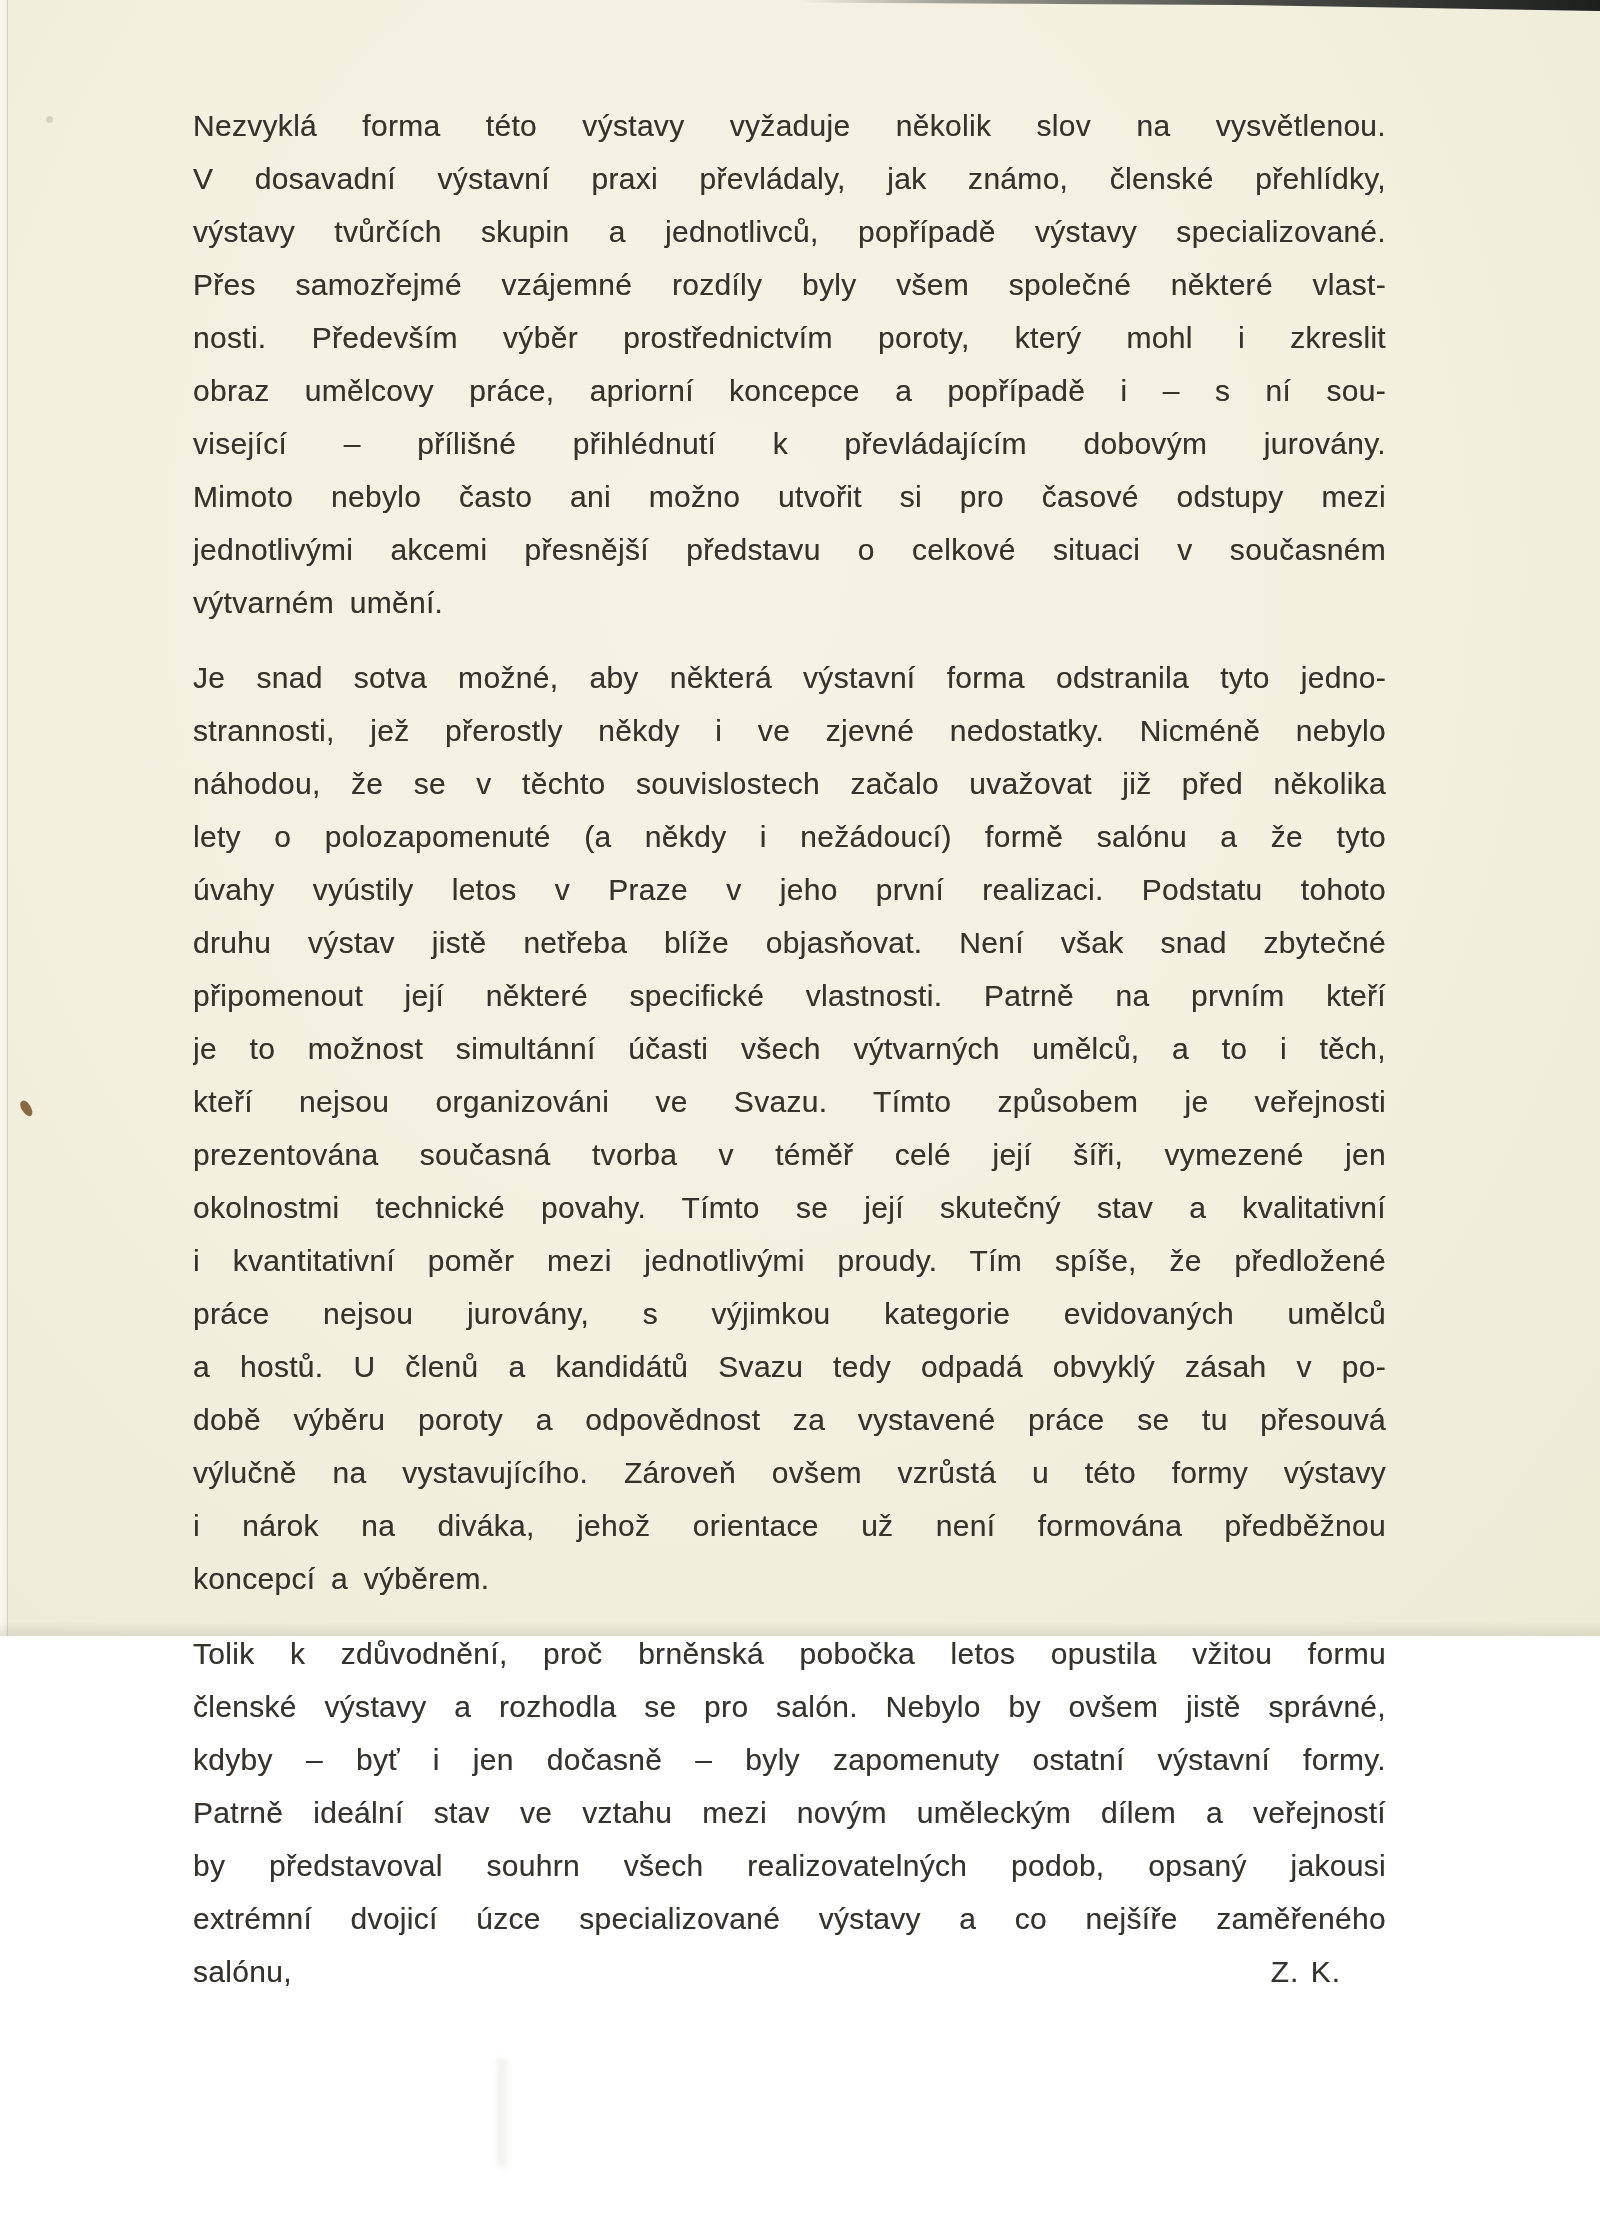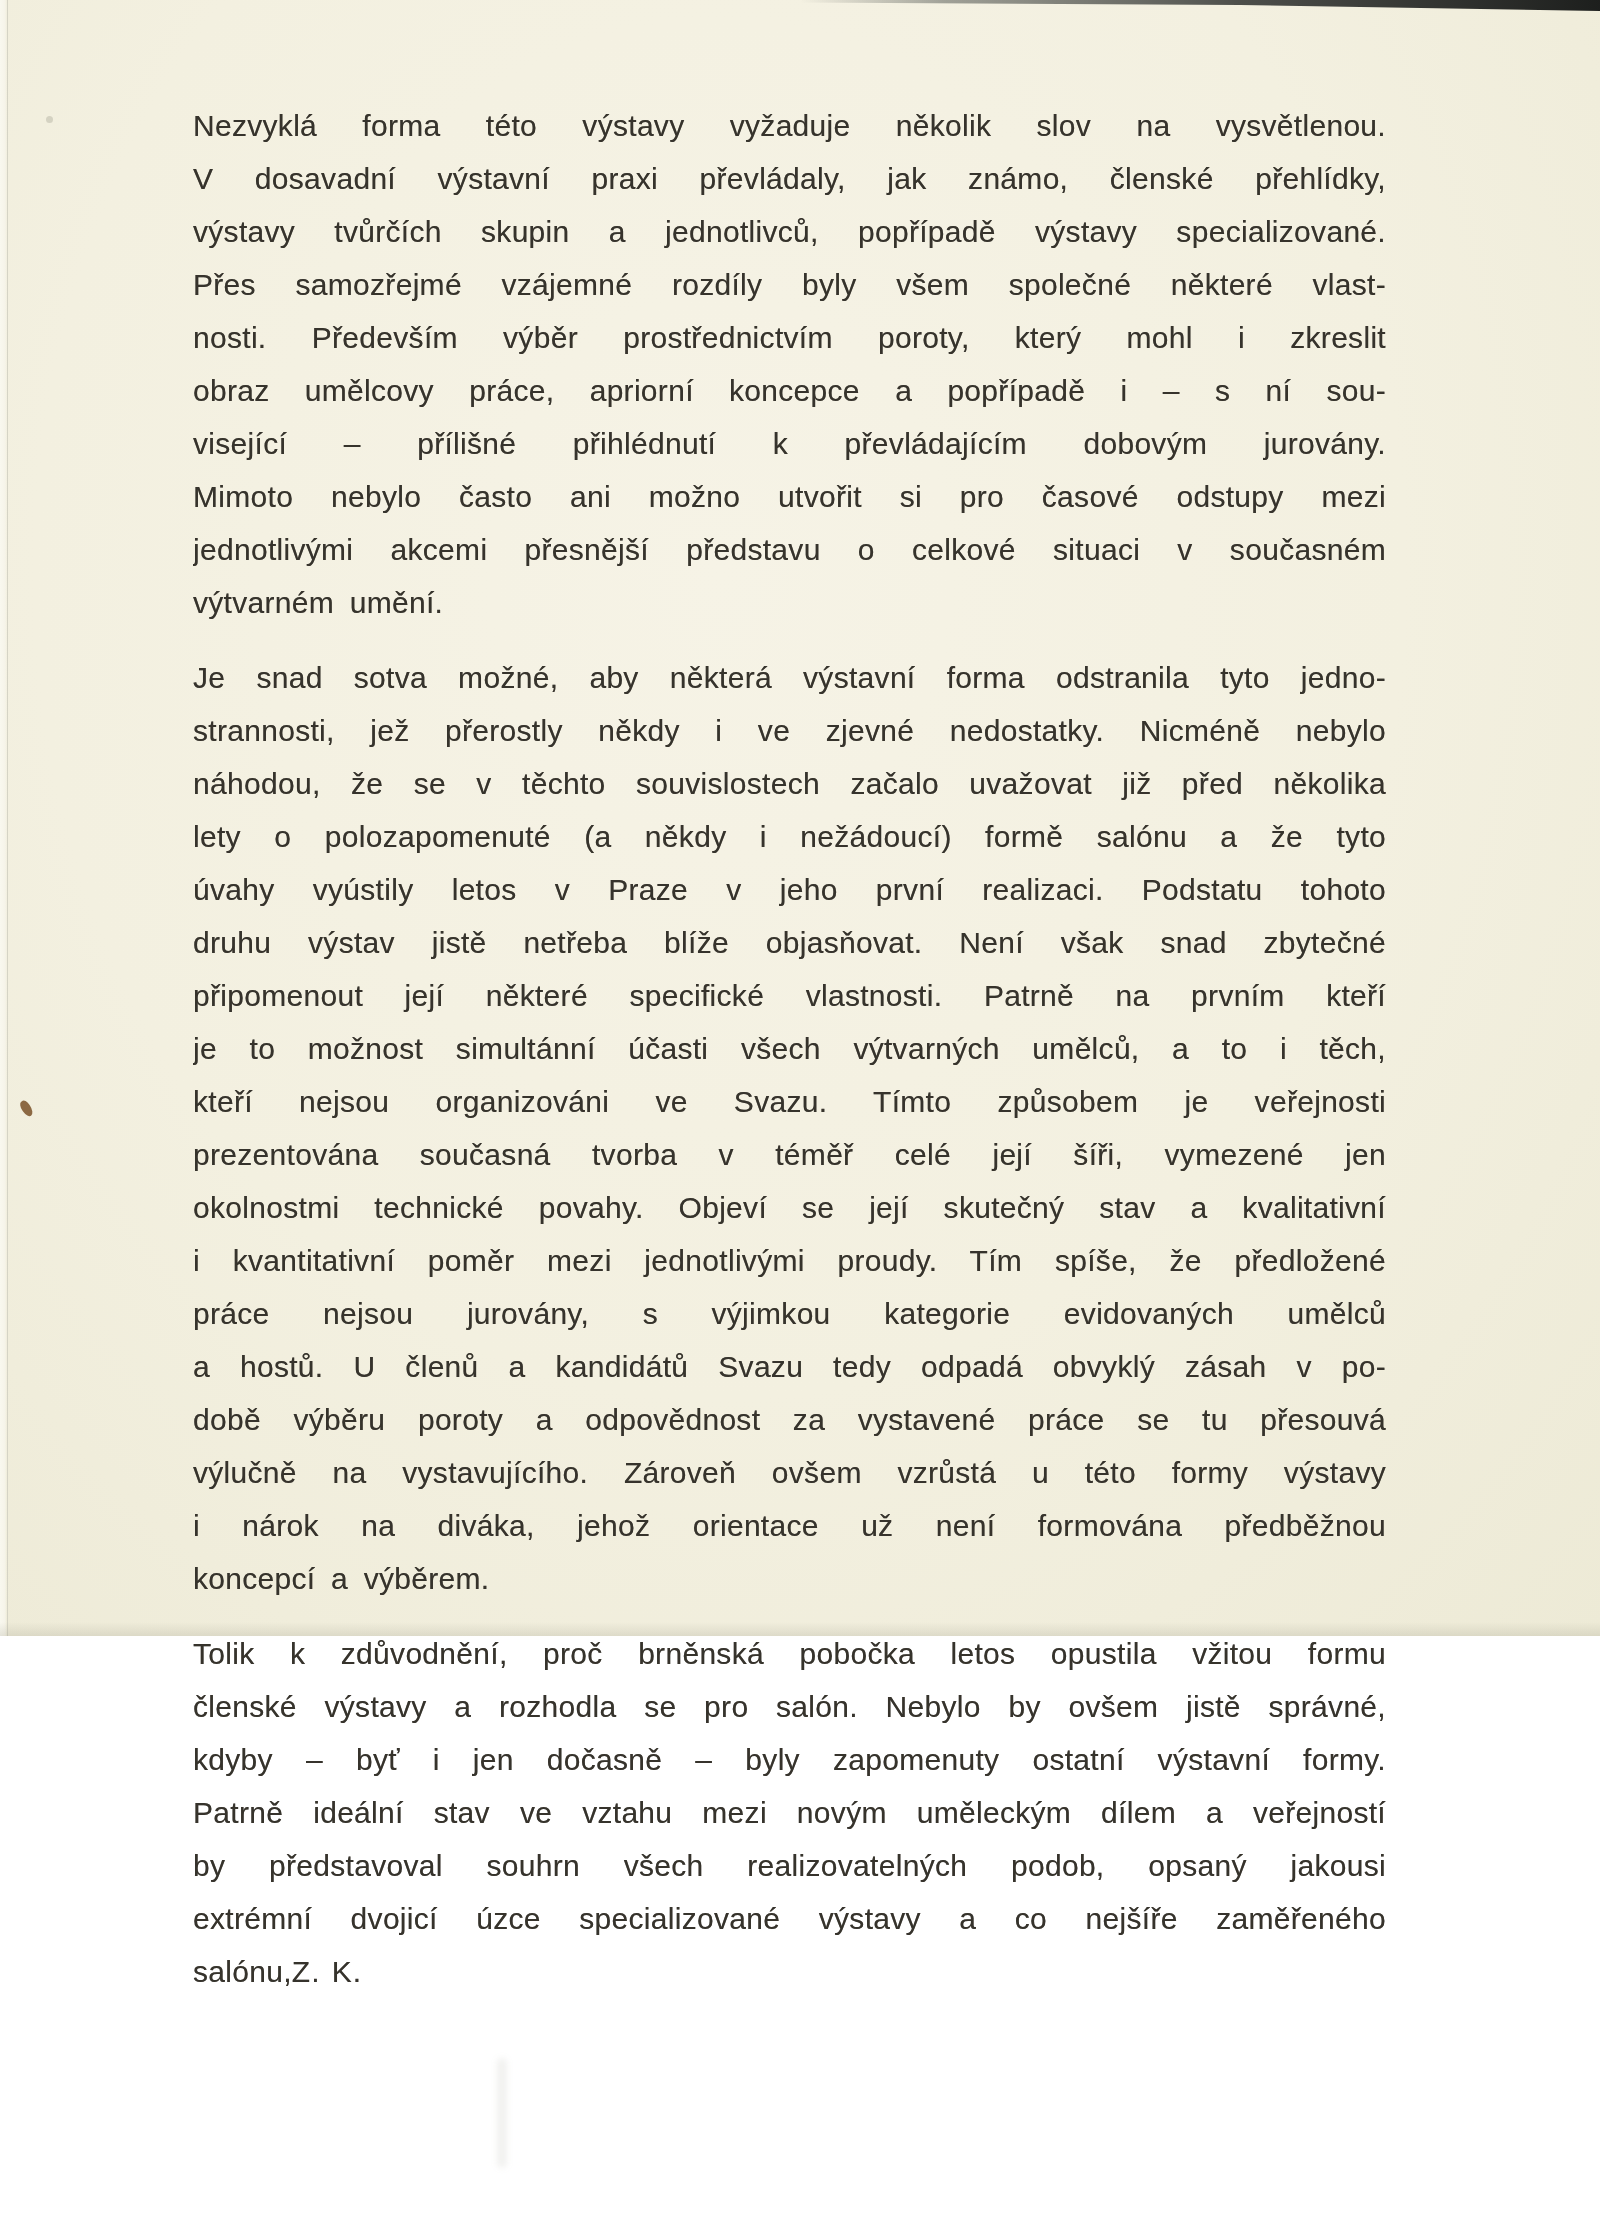--- a/index.html
+++ b/index.html
@@ -62,21 +62,21 @@
     text-align: justify; text-align-last: justify;
   }
   .line::after { content: ""; display: inline-block; width: 100%; height: 0; }
   .line--plain {
     text-align: left; text-align-last: left;
     word-spacing: 7px;
   }
   .line--plain::after { content: none; }
   .closing-line {
     height: 53px; display: flex;
-    align-items: baseline;
+    justify-content: space-between; align-items: baseline;
   }
   .closing-line .sig { padding-right: 45px; letter-spacing: 1px; }
 </style>
 </head>
 <body>
 
 <div class="page">
   <div class="page-edge-left"></div>
   <div class="scan-edge-top"></div>
   <div class="speck-brown"></div>
@@ -102,21 +102,21 @@
           <div class="line">Je snad sotva možné, aby některá výstavní forma odstranila tyto jedno-</div>
           <div class="line">strannosti, jež přerostly někdy i ve zjevné nedostatky. Nicméně nebylo</div>
           <div class="line">náhodou, že se v těchto souvislostech začalo uvažovat již před několika</div>
           <div class="line">lety o polozapomenuté (a někdy i nežádoucí) formě salónu a že tyto</div>
           <div class="line">úvahy vyústily letos v Praze v jeho první realizaci. Podstatu tohoto</div>
           <div class="line">druhu výstav jistě netřeba blíže objasňovat. Není však snad zbytečné</div>
           <div class="line">připomenout její některé specifické vlastnosti. Patrně na prvním kteří</div>
           <div class="line">je to možnost simultánní účasti všech výtvarných umělců, a to i těch,</div>
           <div class="line">kteří nejsou organizováni ve Svazu. Tímto způsobem je veřejnosti</div>
           <div class="line">prezentována současná tvorba v téměř celé její šíři, vymezené jen</div>
-          <div class="line">okolnostmi technické povahy. Objeví se její skutečný stav a kvalitativní</div>
+          <div class="line">okolnostmi technické povahy. Tímto se její skutečný stav a kvalitativní</div>
           <div class="line">i kvantitativní poměr mezi jednotlivými proudy. Tím spíše, že předložené</div>
           <div class="line">práce nejsou jurovány, s výjimkou kategorie evidovaných umělců</div>
           <div class="line">a hostů. U členů a kandidátů Svazu tedy odpadá obvyklý zásah v po-</div>
           <div class="line">době výběru poroty a odpovědnost za vystavené práce se tu přesouvá</div>
           <div class="line">výlučně na vystavujícího. Zároveň ovšem vzrůstá u této formy výstavy</div>
           <div class="line">i nárok na diváka, jehož orientace už není formována předběžnou</div>
           <div class="line line--plain">koncepcí a výběrem.</div>
         </div>
         <div class="paragraph">
           <div class="line">Tolik k zdůvodnění, proč brněnská pobočka letos opustila vžitou formu</div>

